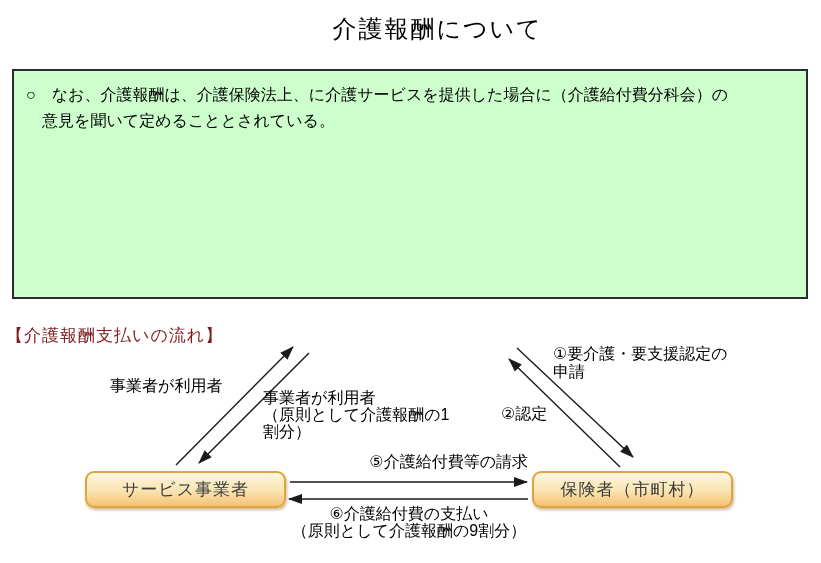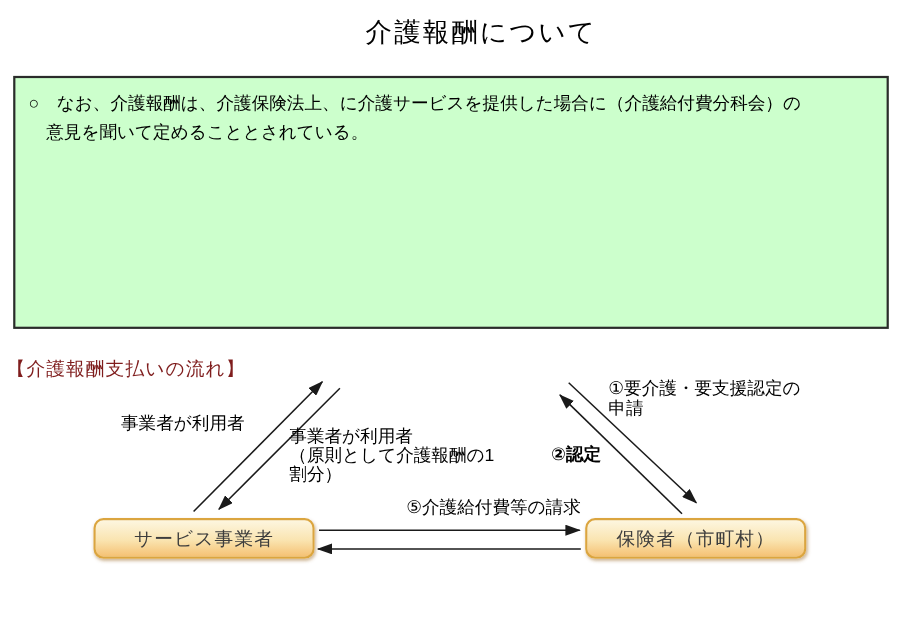--- a/index.html
+++ b/index.html
@@ -32,21 +32,21 @@
     display:flex;align-items:center;justify-content:center;
     font-size:17px;color:#3d3d3d;letter-spacing:1px;white-space:pre;
   }
   .node-insured{left:303px;top:321px;width:196px;height:36px;}
   .node-provider{left:85px;top:471px;width:201px;height:37px;}
   .node-insurer{left:532px;top:471px;width:201px;height:37px;}
   .flabel{position:absolute;font-size:16px;line-height:17px;color:#000;white-space:pre;}
   .flabel-step3{left:110px;top:377px;}
   .flabel-step4{left:263px;top:389px;}
   .flabel-step1{left:553px;top:345px;line-height:18px;}
-  .flabel-step2{left:501px;top:405px;font-weight:bold;}
+  .flabel-step2{left:501px;top:405px;}
   .flabel-step5{left:290px;top:453px;width:238px;text-align:right;}
   .flabel-step6{left:275px;top:505px;width:268px;text-align:center;}
 </style>
 </head>
 <body>
 
 <div class="page">
 
   <div class="title">介護報酬について</div>
 
@@ -75,14 +75,16 @@
   <div class="node node-provider">サービス事業者</div>
 
   <div class="flabel flabel-step1">①要介護・要支援認定の
 申請</div>
   <div class="flabel flabel-step2">②認定</div>
   <div class="flabel flabel-step3">事業者が利用者</div>
   <div class="flabel flabel-step4">事業者が利用者
 （原則として介護報酬の1
 割分）</div>
   <div class="flabel flabel-step5">⑤介護給付費等の請求</div>
+  <div class="flabel flabel-step6">⑥介護給付費の支払い
+（原則として介護報酬の9割分）</div>
 
 </div>
 
 </body></html>

